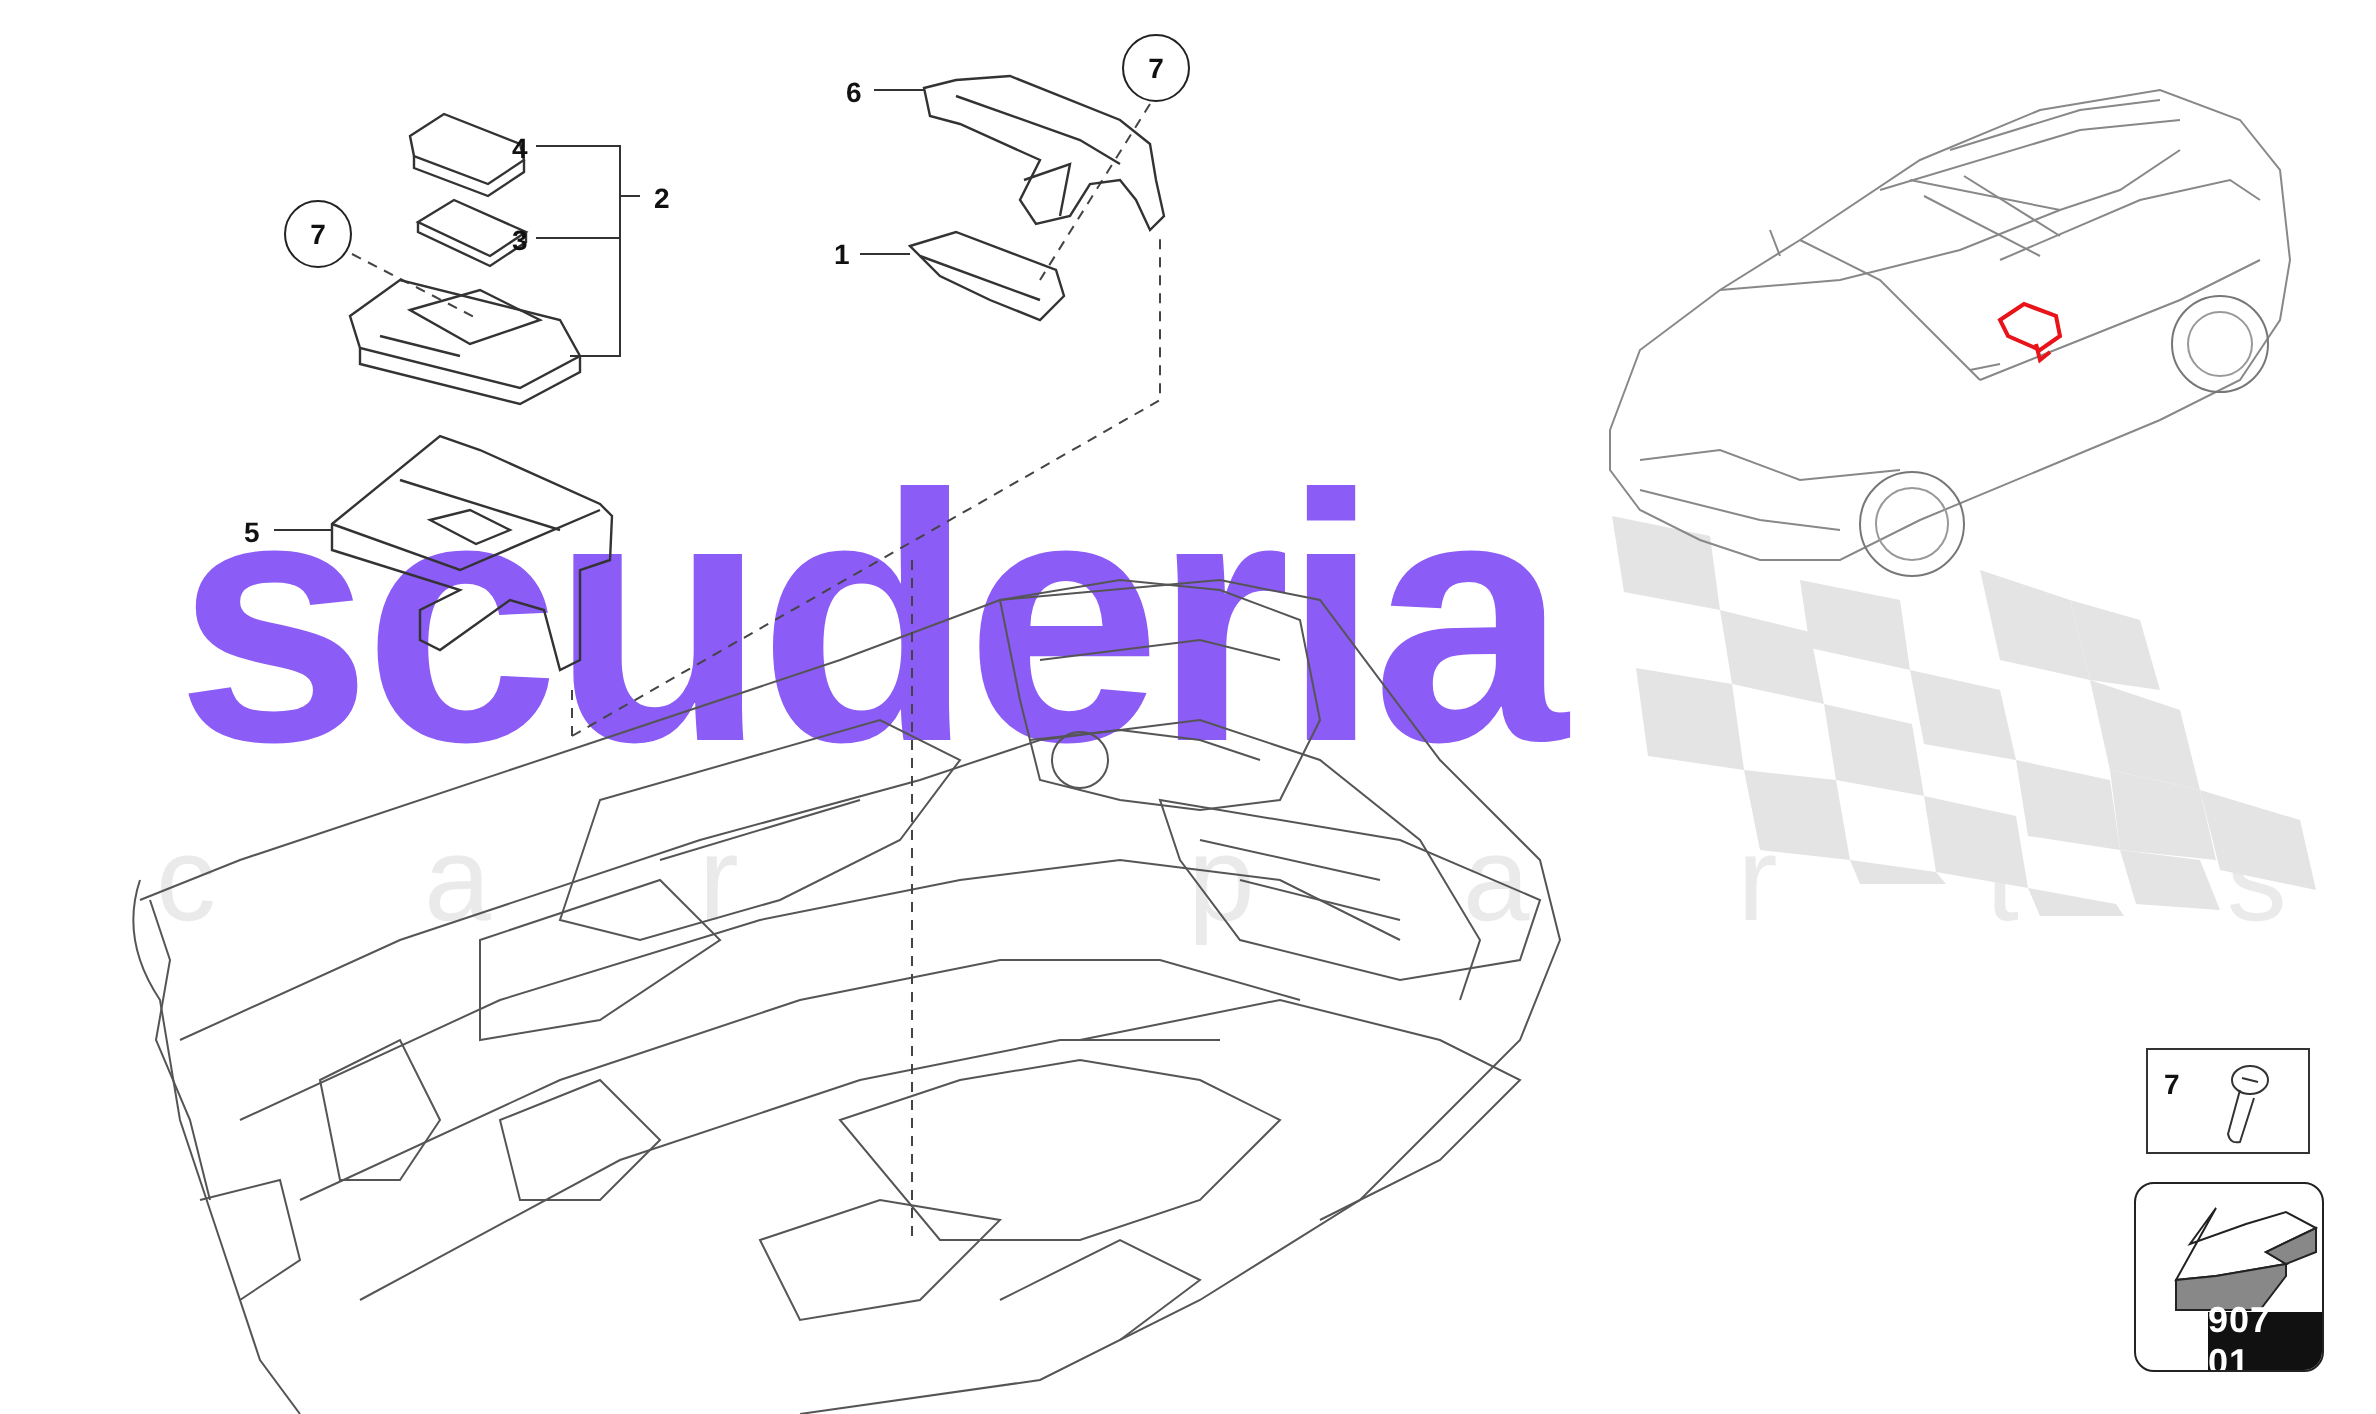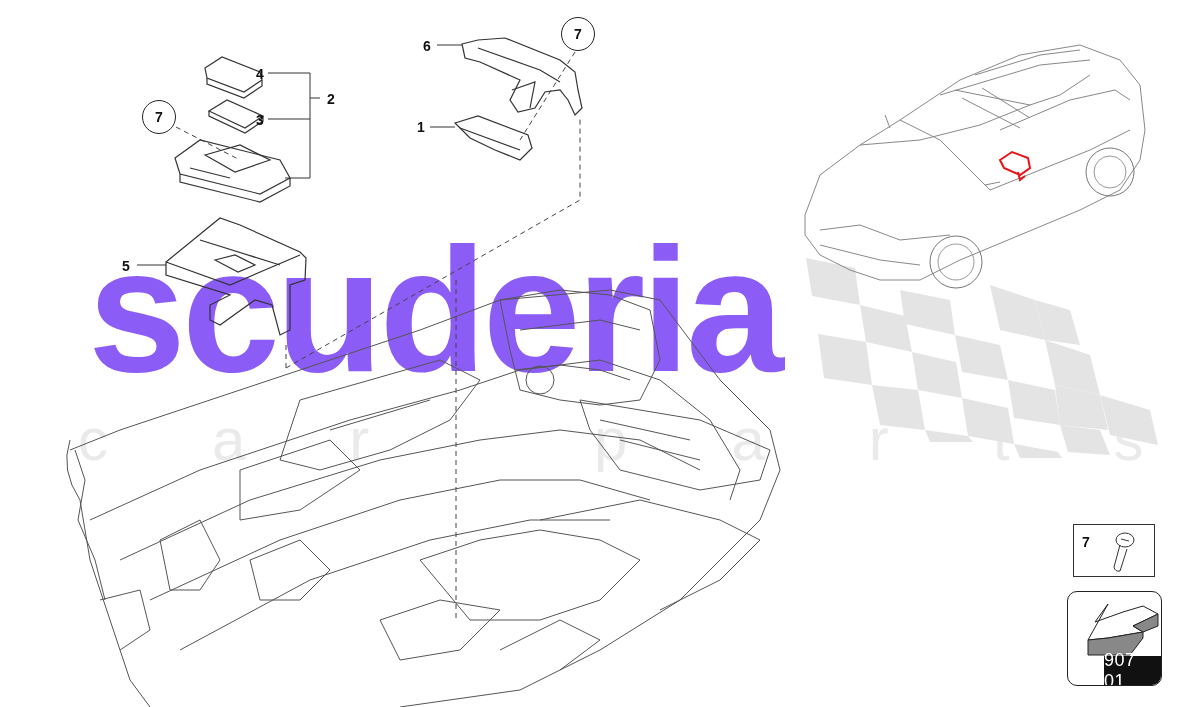--- a/index.html
+++ b/index.html
@@ -5,21 +5,21 @@
   html,body{margin:0;padding:0;background:#ffffff;}
   body{width:1188px;height:707px;position:relative;overflow:hidden;font-family:"Liberation Sans",sans-serif;}
   .wm-big{position:absolute;left:88px;top:222px;font-family:Liberation Sans, sans-serif;font-weight:bold;font-size:176px;letter-spacing:-4px;color:#8b5cf6;line-height:1;white-space:nowrap;}
   .wm-small{position:absolute;left:78px;top:410px;font-family:"Liberation Sans",sans-serif;font-size:60px;color:#eaeaea;letter-spacing:104px;line-height:1;white-space:nowrap;}
   .lbl{position:absolute;font-weight:bold;font-size:14px;color:#111;line-height:1;}
   .circ{position:absolute;width:34px;height:34px;border:1.3px solid #222;border-radius:50%;background:#fff;display:flex;align-items:center;justify-content:center;font-weight:bold;font-size:14px;color:#111;box-sizing:border-box;}
   svg{position:absolute;left:0;top:0;}
   .part-box{position:absolute;left:1073px;top:524px;width:82px;height:53px;border:1px solid #333;background:#fff;box-sizing:border-box;}
   .part-box .num{position:absolute;left:8px;top:9px;font-weight:bold;font-size:14px;color:#111;}
   .ref-box{position:absolute;left:1067px;top:591px;width:95px;height:95px;border:1.5px solid #222;border-radius:10px;background:#fff;overflow:hidden;box-sizing:border-box;}
-  .ref-box .code{position:absolute;left:0;right:0;bottom:0;height:29px;background:#111;color:#fff;font-weight:normal;font-size:18px;display:flex;align-items:center;justify-content:center;letter-spacing:0.5px;margin-left:36px;}
+  .ref-box .code{position:absolute;left:0;right:0;bottom:0;height:29px;background:#111;color:#fff;font-weight:bold;font-size:18px;display:flex;align-items:center;justify-content:center;letter-spacing:0.5px;margin-left:36px;}
 </style>
 </head>
 <body>
 
 <div class="wm-big">scuderia</div>
 <div class="wm-small">car parts</div>
 
 <svg width="1188" height="707">
   <g fill="#e4e4e4">
     <polygon points="806,258 855,268 860,305 812,296"></polygon>

